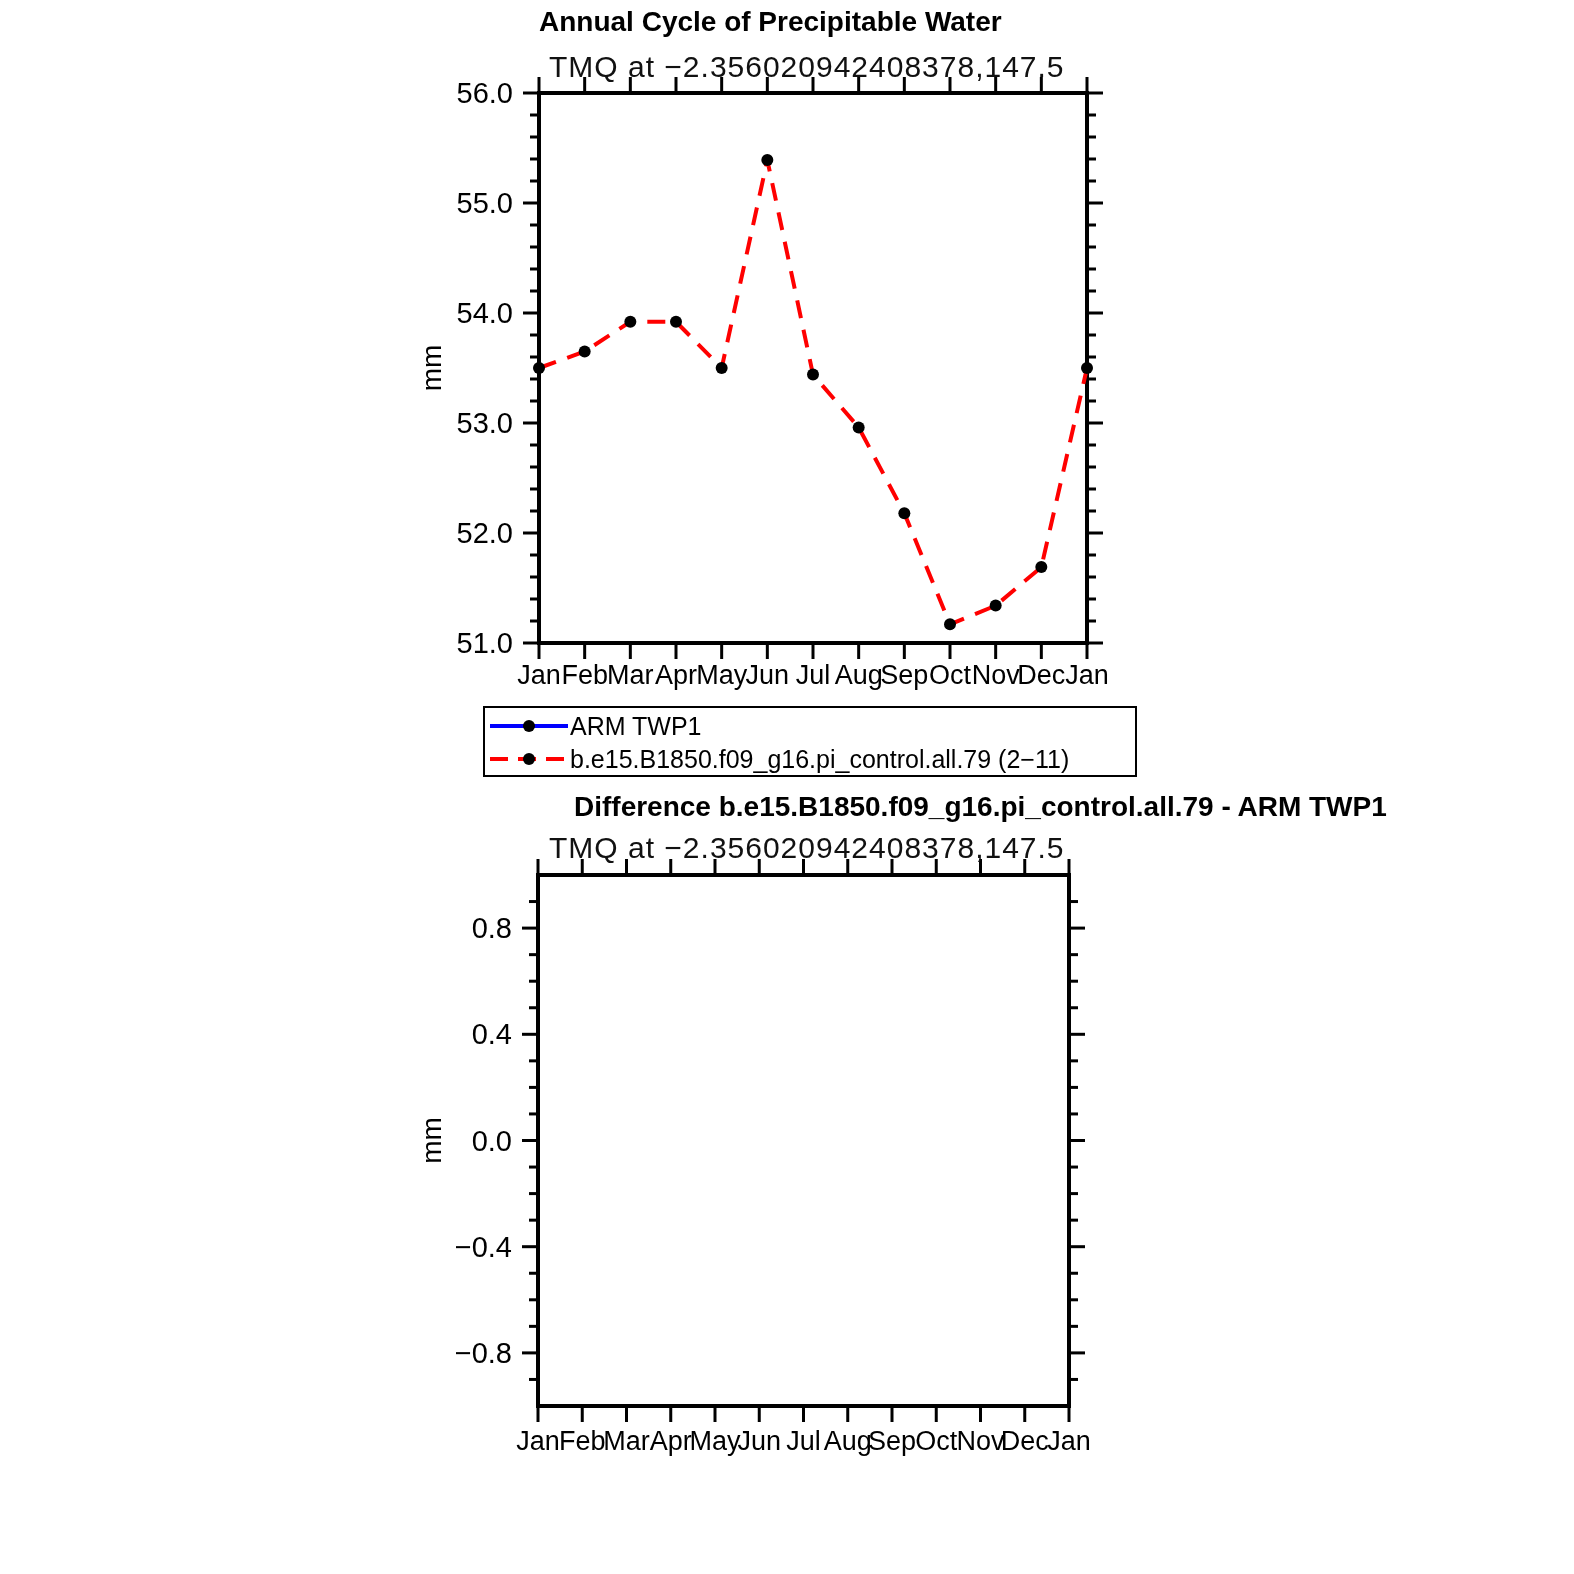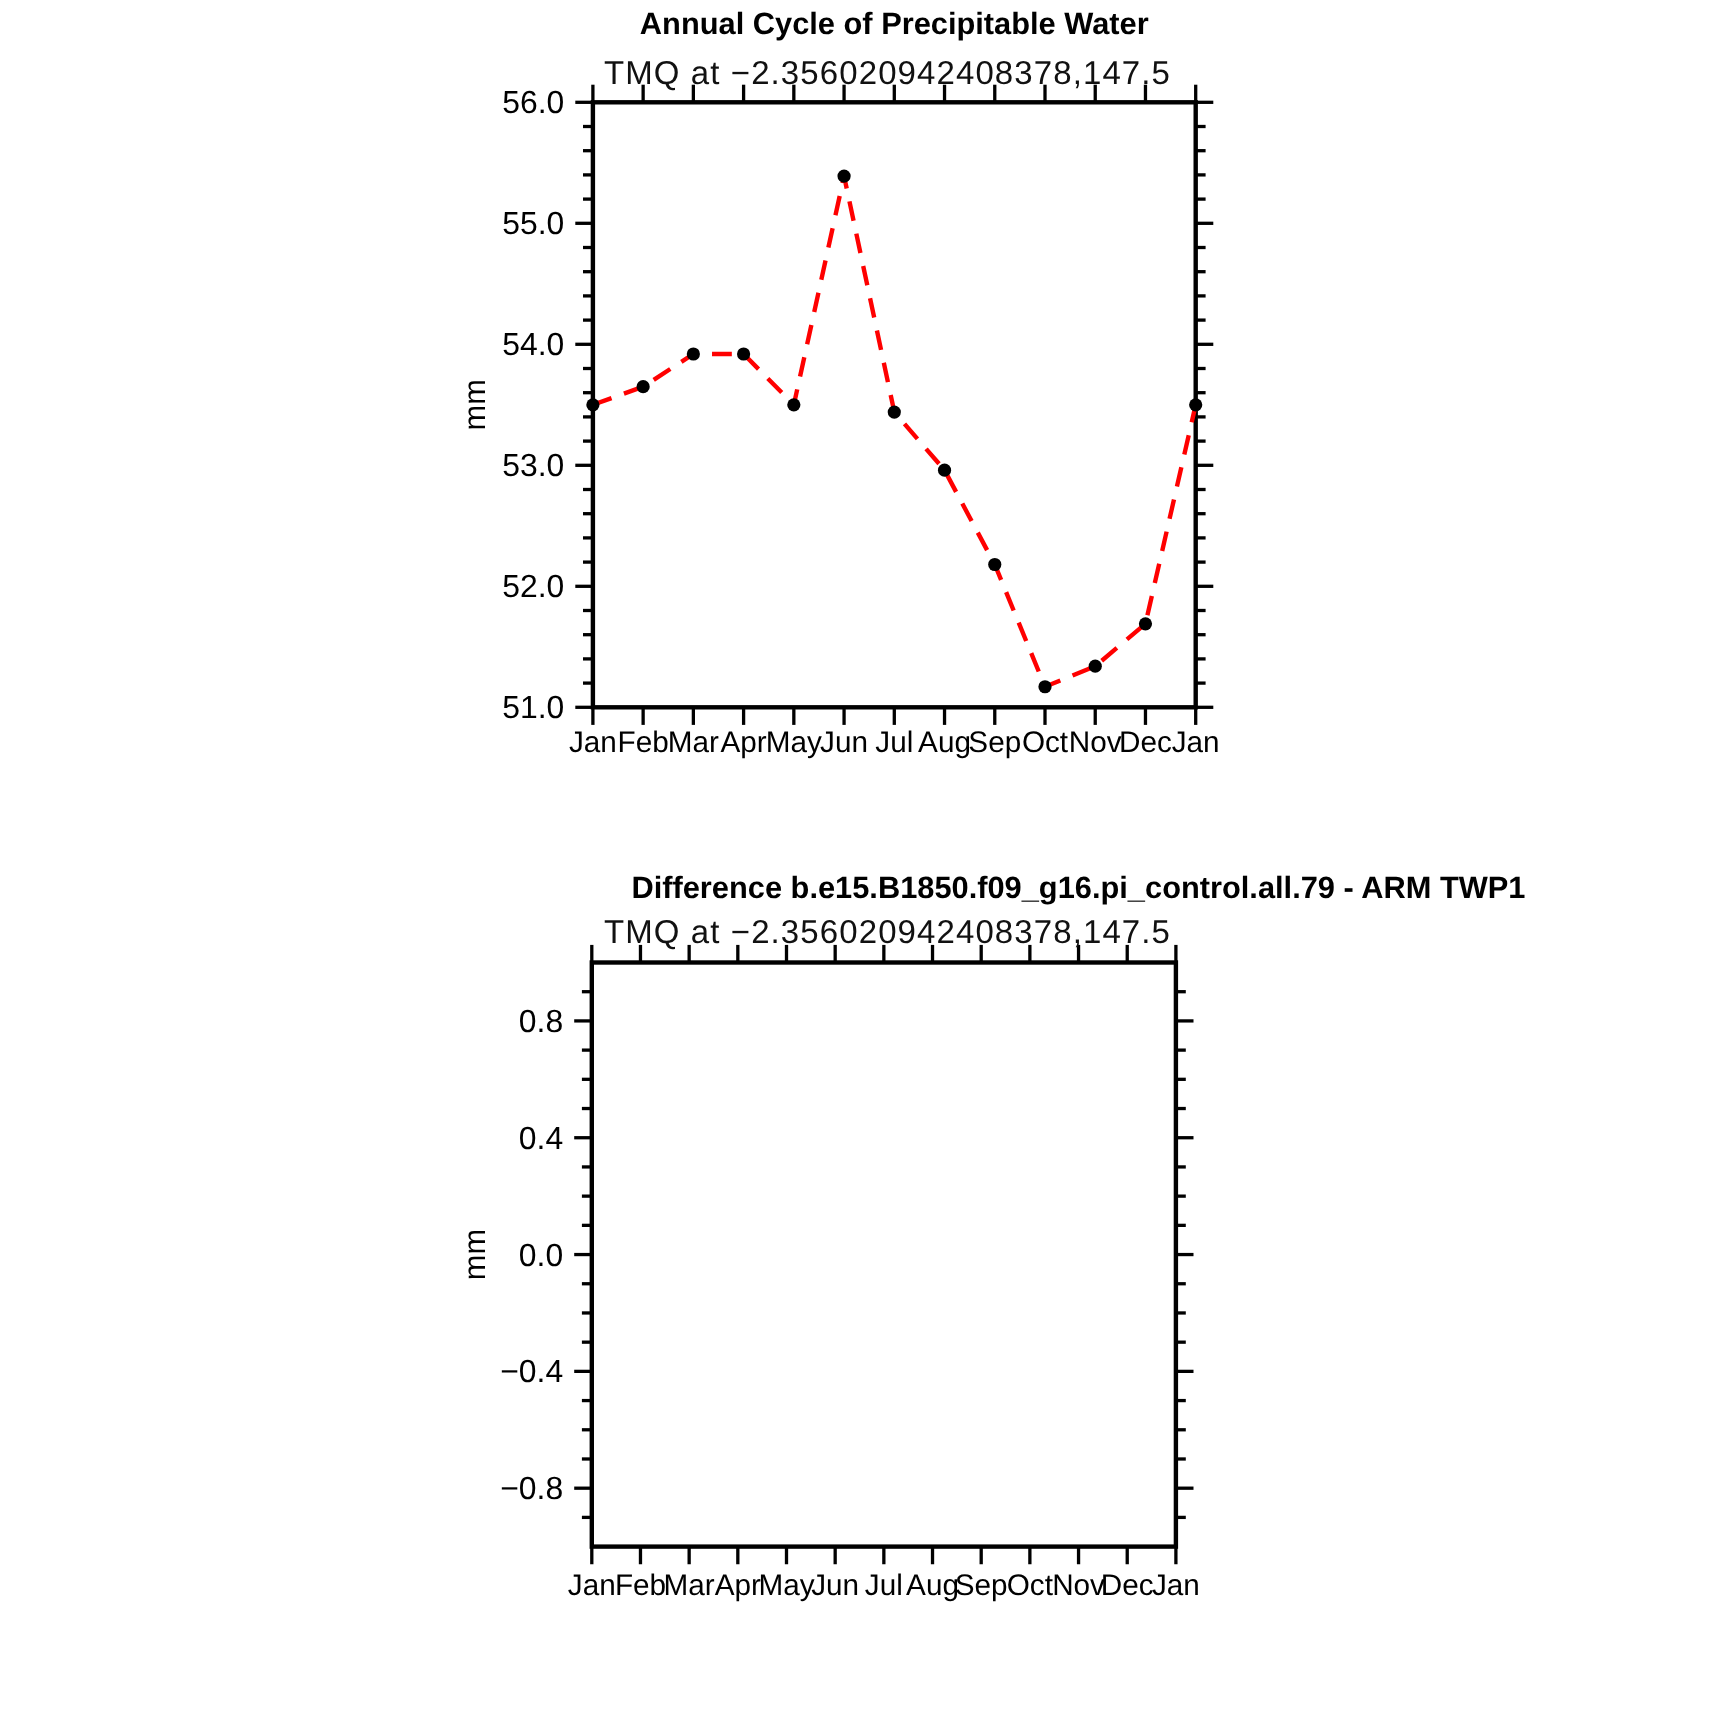--- a/index.html
+++ b/index.html
@@ -9,21 +9,20 @@
     background:#ffffff;
     font-family:"Liberation Sans","DejaVu Sans",sans-serif;
     color:#000;
     overflow:hidden;
   }
   .chart-title{
     position:absolute;
     font-weight:bold;
     font-size:28px;
     line-height:28px;
-    text-align:center;
     white-space:nowrap;
   }
   #title-0{left:539px;top:8px;width:548px;}
   #title-1{left:558px;top:793px;width:531px;margin-left:16px;}
   .chart-subtitle{
     position:absolute;
     font-size:30px;
     line-height:30px;
     letter-spacing:1px;
     color:#111;
@@ -272,16 +271,32 @@
         <line x1="538" y1="981.2" x2="529" y2="981.2" stroke="#000" stroke-width="3"></line>
         <line x1="1069" y1="981.2" x2="1078" y2="981.2" stroke="#000" stroke-width="3"></line>
         <line x1="538" y1="954.6500000000001" x2="529" y2="954.6500000000001" stroke="#000" stroke-width="3"></line>
         <line x1="1069" y1="954.6500000000001" x2="1078" y2="954.6500000000001" stroke="#000" stroke-width="3"></line>
         <line x1="538" y1="901.55" x2="529" y2="901.55" stroke="#000" stroke-width="3"></line>
         <line x1="1069" y1="901.55" x2="1078" y2="901.55" stroke="#000" stroke-width="3"></line>
         <text x="441" y="1140.5" text-anchor="middle" font-size="28px" transform="rotate(-90 441 1140.5)">mm</text>
       </g>
     </svg>
 
+  <div class="legend">
+    <div class="legend-row r0">
+      <div class="legend-sample">
+        <div class="legend-line" style="background: rgb(0, 0, 255);"></div>
+        <div class="legend-dot"></div>
+      </div>
+      <span class="legend-label">ARM TWP1</span>
+    </div>
+    <div class="legend-row r1">
+      <div class="legend-sample">
+        <div class="legend-line" style="background: repeating-linear-gradient(to right, rgb(255, 0, 0) 0px, rgb(255, 0, 0) 18px, transparent 18px, transparent 28px);"></div>
+        <div class="legend-dot"></div>
+      </div>
+      <span class="legend-label">b.e15.B1850.f09_g16.pi_control.all.79 (2−11)</span>
+    </div>
+  </div>
 
   <div class="chart-title" id="title-1">Difference b.e15.B1850.f09_g16.pi_control.all.79 - ARM TWP1</div>
   <div class="chart-subtitle" id="subtitle-1">TMQ at −2.356020942408378,147.5</div>
 </div>
 
 </body></html>

